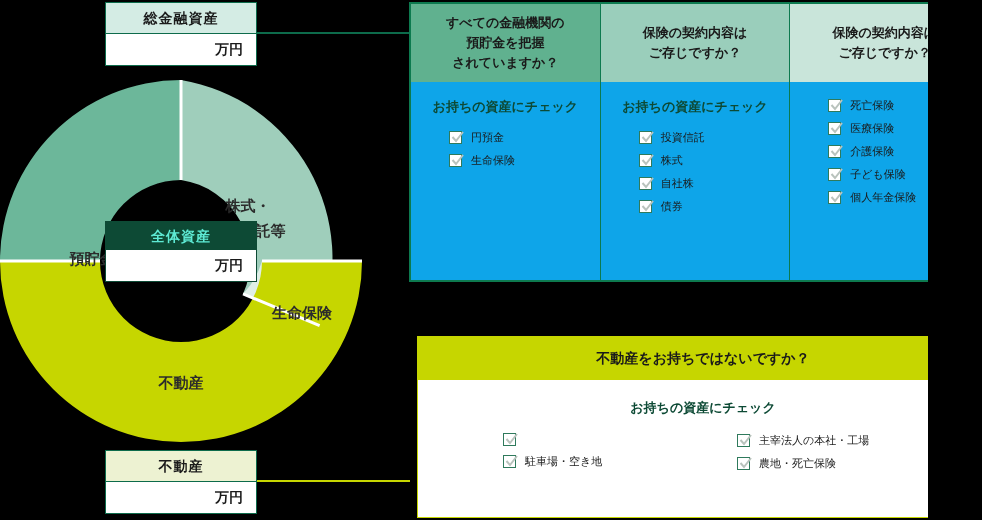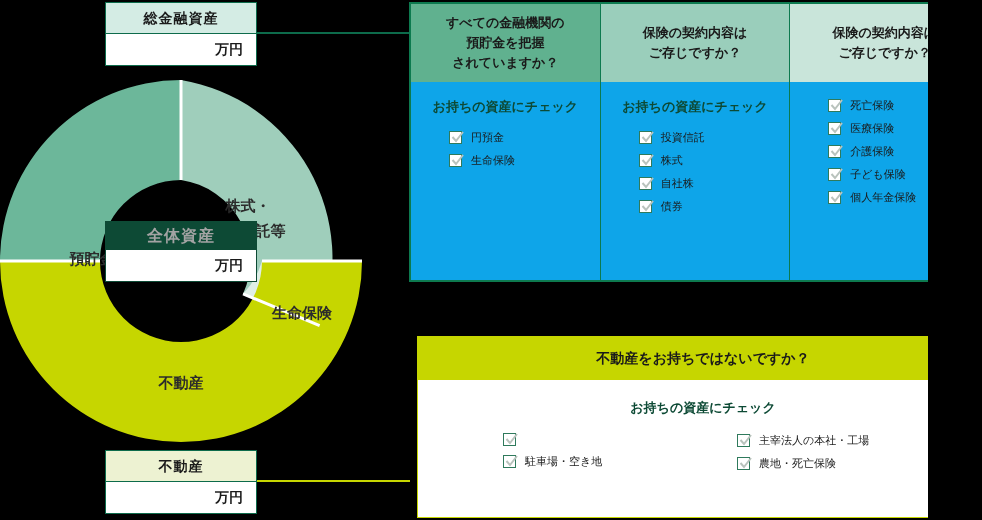--- a/index.html
+++ b/index.html
@@ -62,24 +62,24 @@
     width: 152px;
     box-sizing: border-box;
     border: 1px solid #0d4a35;
     z-index: 8;
     background: #ffffff;
   }
   #box-whole-assets .ab-head {
     height: 28px;
     line-height: 28px;
     text-align: center;
-    font-size: 16px;
+    font-size: 14px;
     font-weight: bold;
     letter-spacing: 1px;
-    color: #a3a3a3;
+    color: #5eead4;
     background: #0d4a35;
   }
   #box-whole-assets .ab-body {
     height: 31px;
     line-height: 31px;
     text-align: right;
     padding-right: 13px;
     font-size: 14px;
     font-weight: bold;
     color: #1a1a1a;

